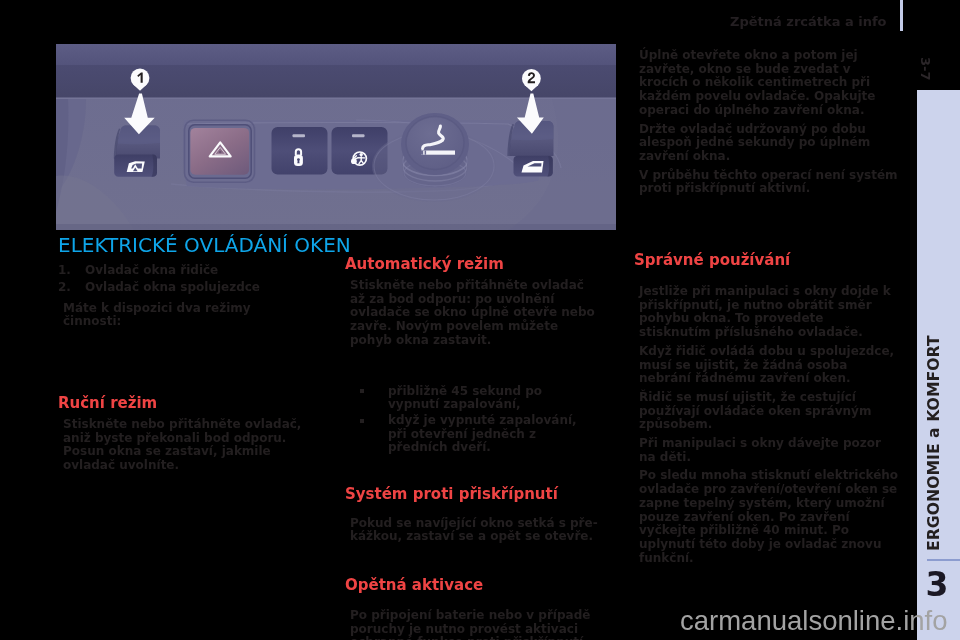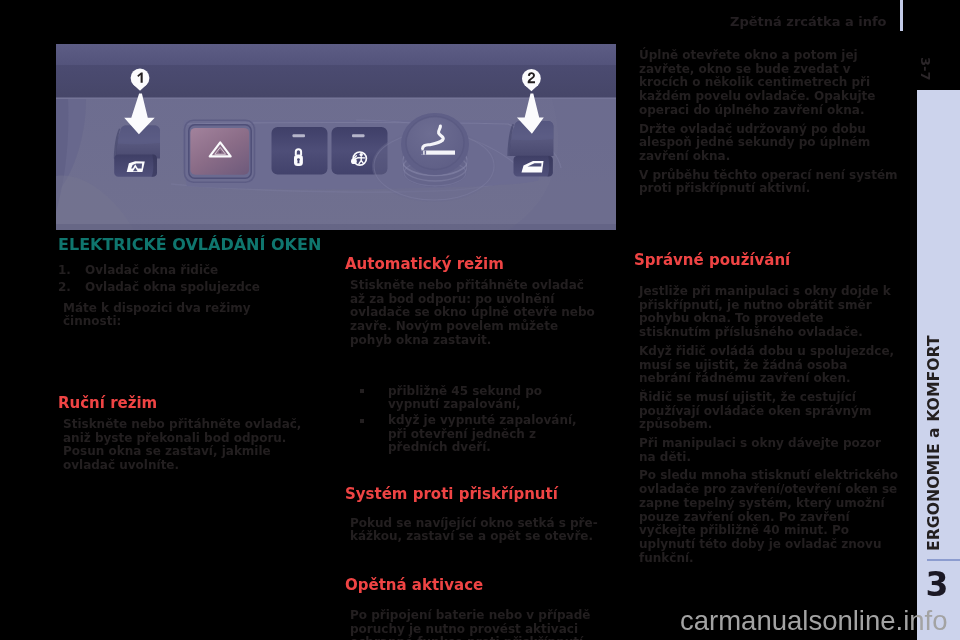--- a/index.html
+++ b/index.html
@@ -11,21 +11,21 @@
   .corner-code{position:absolute;left:930.5px;top:57px;font-size:13px;font-weight:bold;color:#2b2629;
                transform:rotate(90deg);transform-origin:left top;white-space:nowrap;line-height:11.5px;letter-spacing:0;}
 
   .photo{position:absolute;left:56px;top:44px;width:560px;height:186px;}
 
   .col{position:absolute;color:#231f20;}
   .c1{left:58px;top:236px;width:257px;}
   .c2{left:345px;top:248px;width:262px;}
   .c3{left:634px;top:44px;width:270px;}
 
-  h1.t{white-space:nowrap;font-size:16px;font-weight:bold;margin:0 0 8px 0;letter-spacing:0;color:#0f766e;line-height:18px;}
+  h1.t{white-space:nowrap;font-size:20px;font-weight:normal;margin:0 0 8px 0;letter-spacing:0;color:#0ea5e9;line-height:18px;}
   h2.s{white-space:nowrap;font-size:15px;font-weight:bold;margin:8px 0 6px 0;letter-spacing:0;color:#ef4444;line-height:17px;}
   p.b{font-size:12px;margin:5px;line-height:13.7px;font-weight:bold;color:#231f20;}
   ul.bl{margin:15px;padding:0;list-style:none;}
   ul.bl li{position:relative;padding-left:28px;font-size:12px;line-height:13.4px;font-weight:bold;color:#231f20;margin-top:3px;}
   ul.bl li .sq{position:absolute;left:0px;top:4.5px;width:4px;height:4px;background:#231f20;}
   .numlist{margin:0;padding:0;list-style:none;}
   .numlist li{position:relative;padding-left:27px;font-size:12px;line-height:17.3px;font-weight:bold;color:#231f20;}
   .numlist li .n{position:absolute;left:0;top:0;}
 
   .sidetab{position:absolute;left:917px;top:90px;width:43px;height:550px;background:#ccd3ec;}

